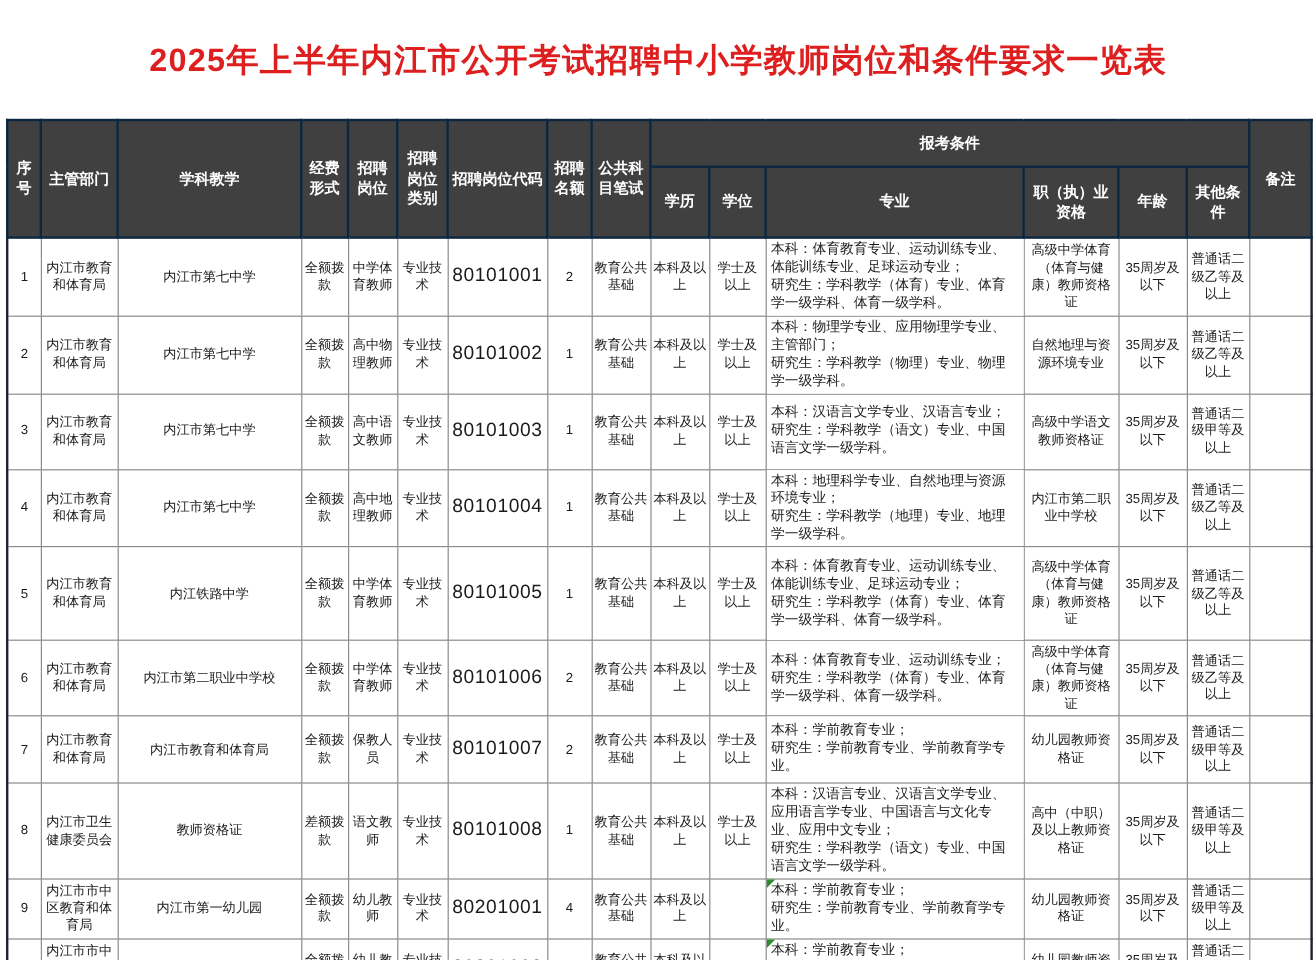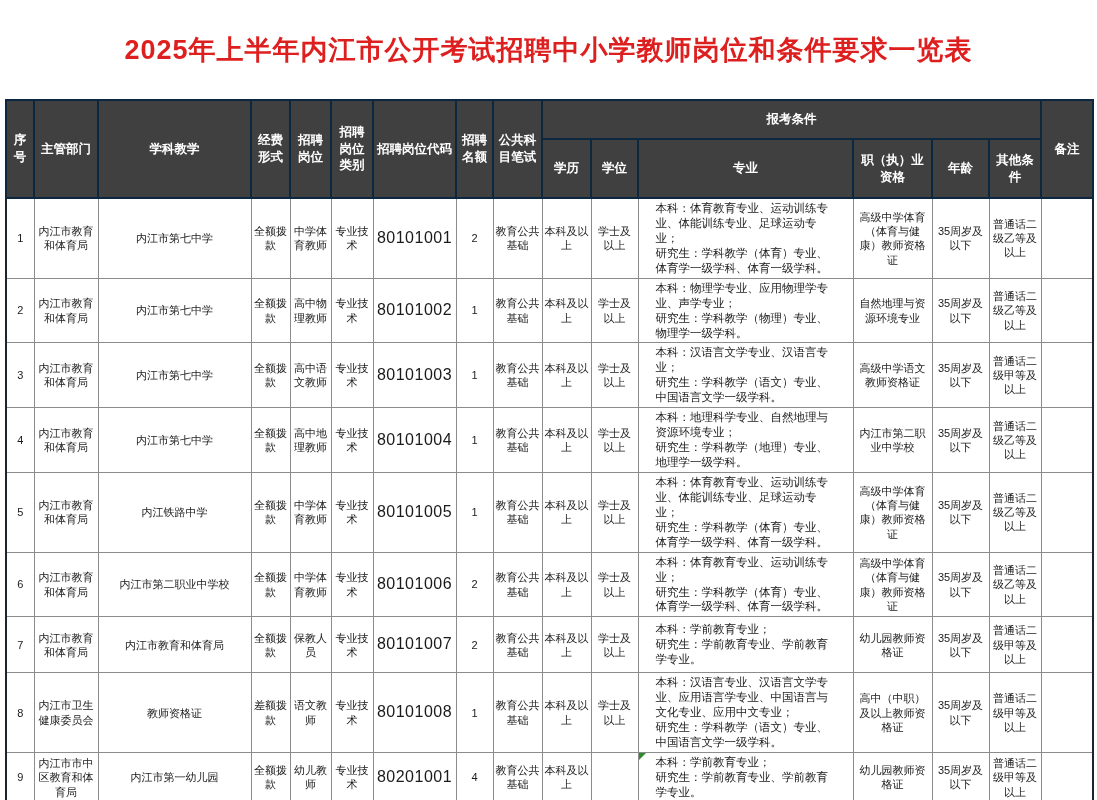--- a/index.html
+++ b/index.html
@@ -23,21 +23,21 @@
     padding:1px 2px;line-height:1.35;
   }
   thead tr.h1 th.h-baokao{border-bottom:1px solid #d8e6f4;height:35px;}
   thead tr.h2 th{height:55px;}
   tbody td{
     background:#ffffff;border:1px solid #8c8c8c;border-top:1px solid #5a5a5a;
     font-size:11px;line-height:1.3;text-align:center;vertical-align:middle;
     padding:1px 2px;word-break:break-all;
   }
   tbody td.col-major{
-    text-align:left;white-space:pre-line;font-size:11.5px;padding:2px 17px;
+    text-align:left;white-space:pre-line;font-size:11.5px;padding:2px 4px;
     position:relative;
   }
   tbody td.col-code{font-size:16px;letter-spacing:0.5px;}
   tbody tr:nth-child(1){height:63px;}
   tbody tr:nth-child(2){height:60px;}
   tbody tr:nth-child(3){height:63px;}
   tbody tr:nth-child(4){height:62px;}
   tbody tr:nth-child(5){height:78px;}
   tbody tr:nth-child(6){height:63px;}
   tbody tr:nth-child(7){height:56px;}
@@ -122,21 +122,21 @@
           <td class="col-dept">内江市教育和体育局</td>
           <td class="col-unit">内江市第七中学</td>
           <td class="col-funding">全额拨款</td>
           <td class="col-post">高中物理教师</td>
           <td class="col-category">专业技术</td>
           <td class="col-code">80101002</td>
           <td class="col-quota">1</td>
           <td class="col-exam">教育公共基础</td>
           <td class="col-degree">本科及以上</td>
           <td class="col-academic">学士及以上</td>
-          <td class="col-major">本科：物理学专业、应用物理学专业、声学专业；
+          <td class="col-major">本科：物理学专业、应用物理学专业、主管部门；
 研究生：学科教学（物理）专业、物理学一级学科。</td>
           <td class="col-cert">自然地理与资源环境专业</td>
           <td class="col-age">35周岁及以下</td>
           <td class="col-other">普通话二级乙等及以上</td>
           <td class="col-note"></td>
         </tr>
         <tr>
           <td class="col-no">3</td>
           <td class="col-dept">内江市教育和体育局</td>
           <td class="col-unit">内江市第七中学</td>

